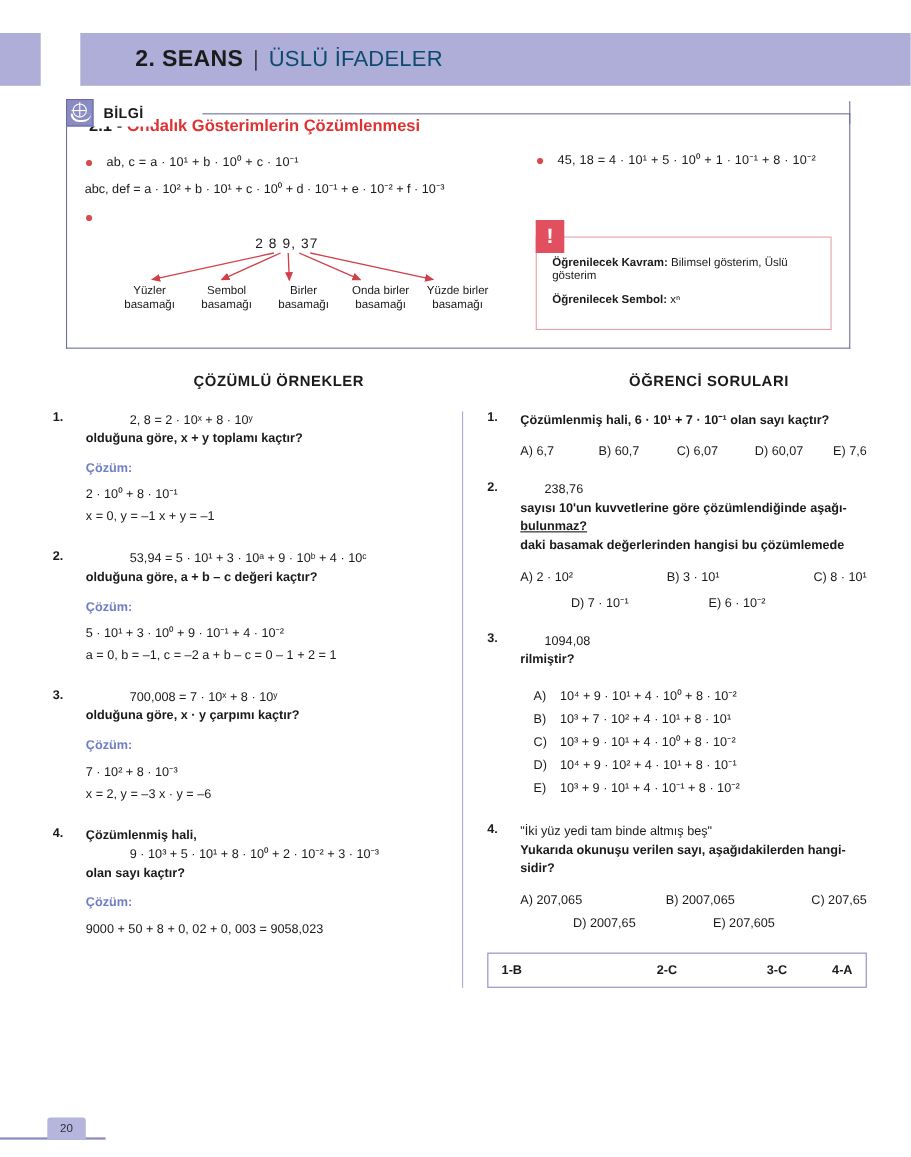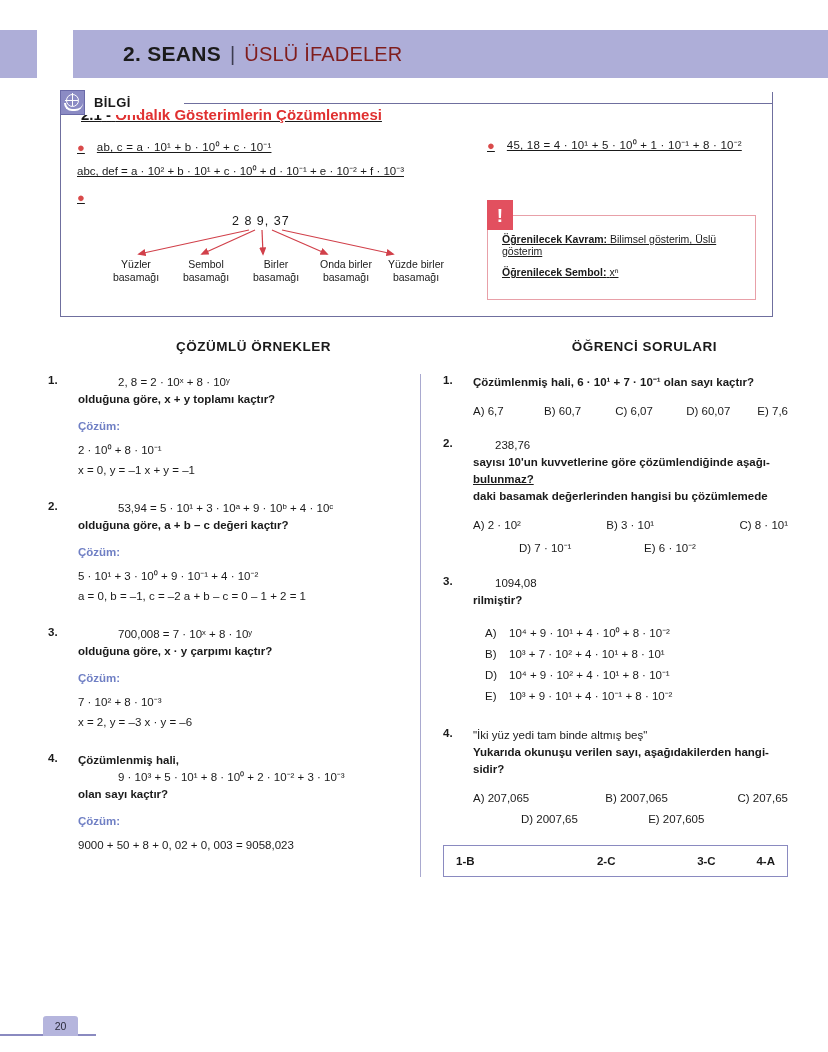--- a/index.html
+++ b/index.html
@@ -23,24 +23,24 @@
     position: absolute; left: 73px; top: 30px; right: 0;
     height: 48px;
     background: #aeaed8;
     display: flex; align-items: center;
   }
   .hdr-seans {
     font-size: 21px; font-weight: bold; color: #1b1b1b;
     letter-spacing: .3px; margin-left: 50px;
   }
   .hdr-pipe { font-size: 20px; color: #3c3c50; margin: 0 9px; font-weight: 400; }
-  .hdr-sub { font-size: 20px; color: #7f1d1d; letter-spacing: .2px; }
-
-  
-  .bilgi-zone { position: relative; margin: 14px 55px 0 60px; text-decoration: underline; }
+  .hdr-sub { font-size: 20px; color: #0c4a6e; letter-spacing: .2px; }
+
+  
+  .bilgi-zone { position: relative; margin: 14px 55px 0 60px; }
   .bilgi-tab {
     position: absolute; left: 0; top: -2px;
     display: flex; align-items: center; gap: 9px; z-index: 4;
     background: #fff; padding-right: 9px;
   }
   .bilgi-icon {
     width: 25px; height: 25px; background: #8b8bc4;
     border: 1px solid #6a6aa8;
     position: relative;
   }
@@ -361,20 +361,23 @@
         <div class="qline" style="padding-left:22px">1094,08</div>
         <div class="qline b">rilmiştir?</div>
         <div class="optlist">
           <div class="ol">
             <span class="lbl">A)</span><span>10⁴ + 9 · 10¹ + 4 · 10⁰ + 8 · 10⁻²</span>
           </div>
           <div class="ol">
             <span class="lbl">B)</span><span>10³ + 7 · 10² + 4 · 10¹ + 8 · 10¹</span>
           </div>
           <div class="ol">
+            <span class="lbl">C)</span><span>10³ + 9 · 10¹ + 4 · 10⁰ + 8 · 10⁻²</span>
+          </div>
+          <div class="ol">
             <span class="lbl">D)</span><span>10⁴ + 9 · 10² + 4 · 10¹ + 8 · 10⁻¹</span>
           </div>
           <div class="ol">
             <span class="lbl">E)</span><span>10³ + 9 · 10¹ + 4 · 10⁻¹ + 8 · 10⁻²</span>
           </div>
         </div>
       </div>
     </div>
 
     <div class="q" style="margin-top:20px">

